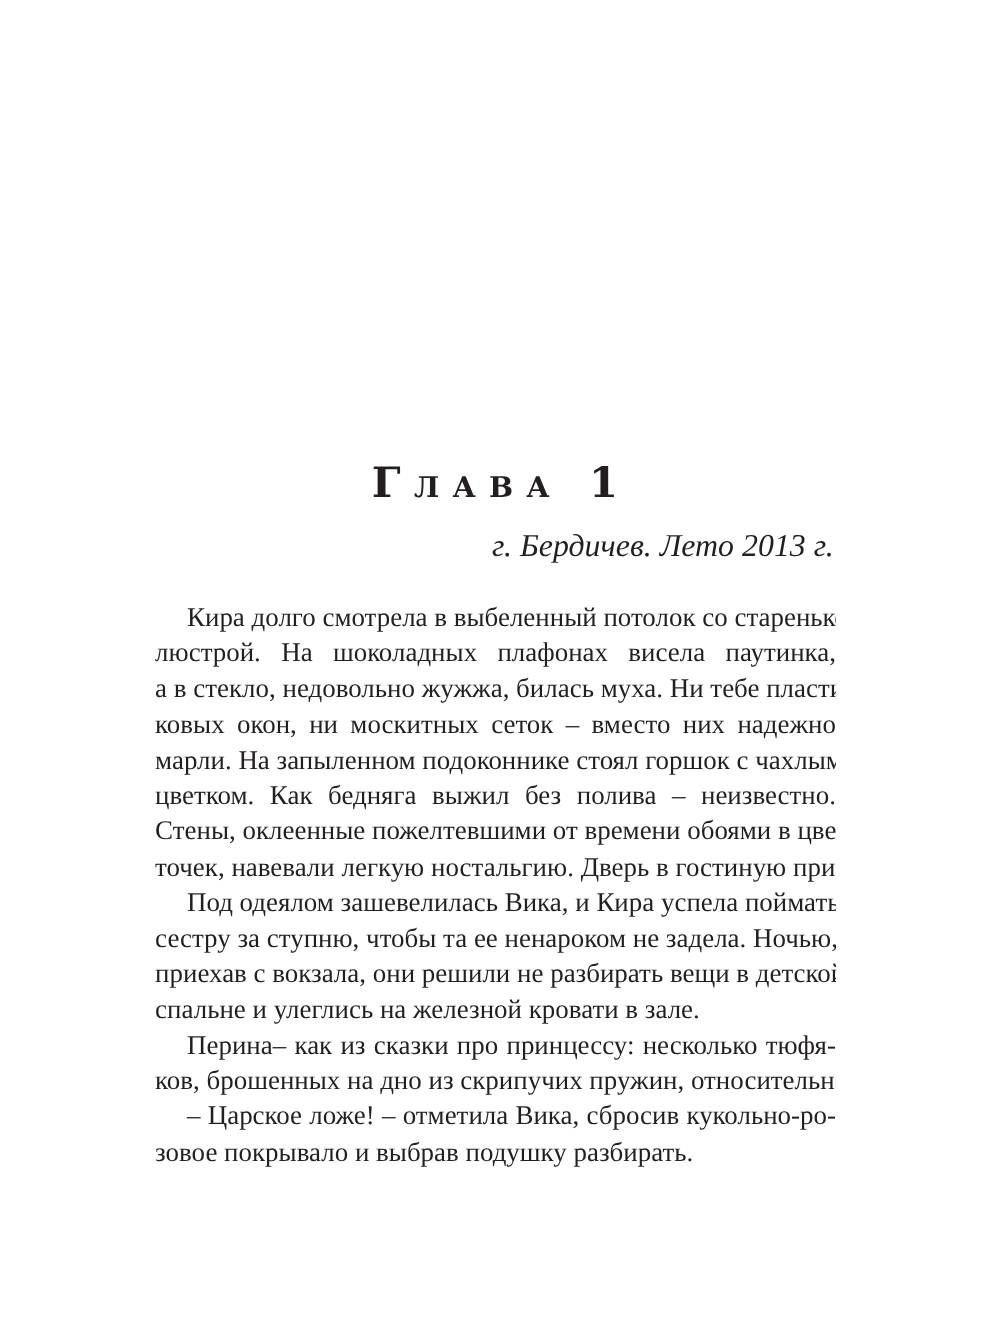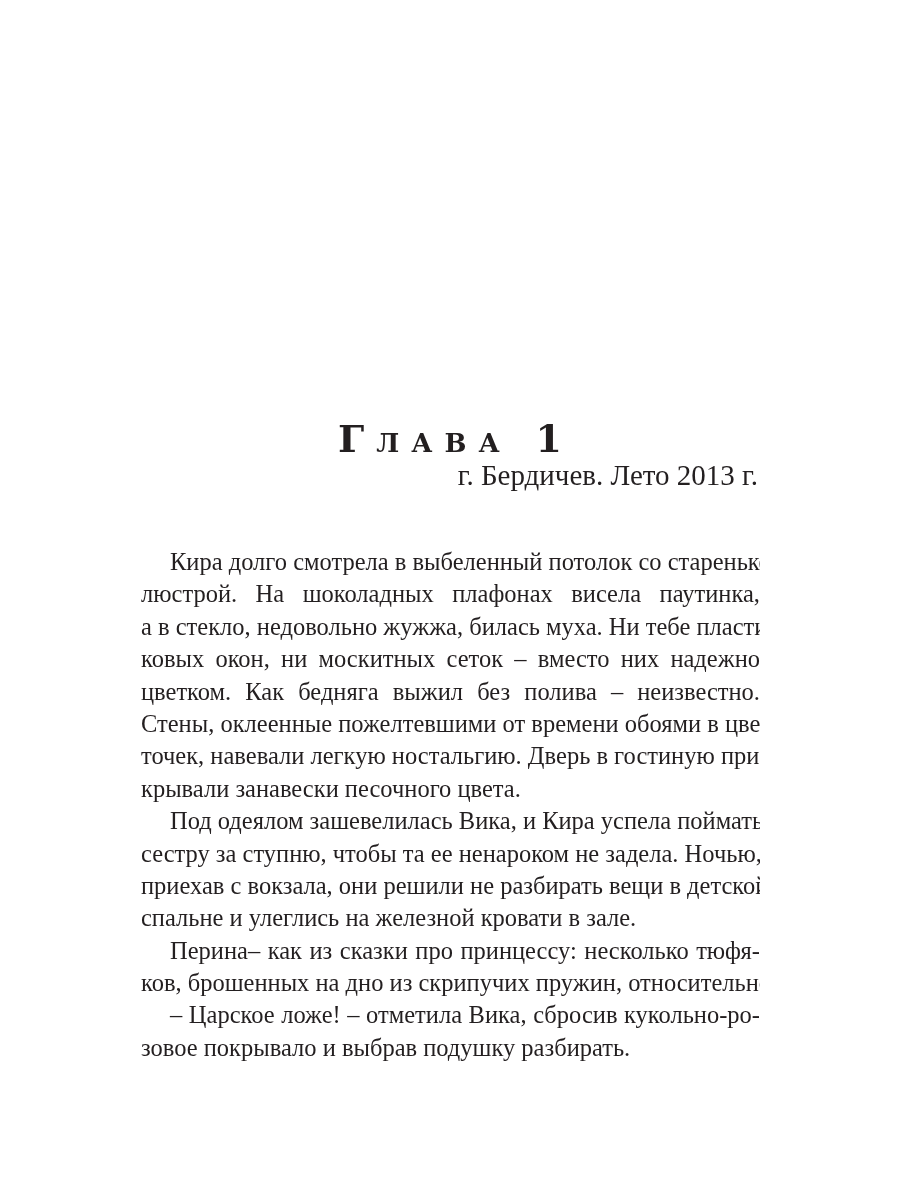--- a/index.html
+++ b/index.html
@@ -8,22 +8,22 @@
   .chapter-title {
     position: absolute; left: 0; width: 900px; top: 416px;
     text-align: center;
     font-family: "DejaVu Serif", serif;
     font-size: 34px; letter-spacing: 12px; font-weight: bold; color: #231f20;
     padding-left: 12px; box-sizing: border-box;
   }
   .chapter-title .big { font-size: 38px; }
   .chapter-title .small { font-size: 26px; }
   .epigraph {
-    position: absolute; right: 142px; top: 459px;
-    font-family: "Liberation Serif", serif; 
+    position: absolute; right: 142px; top: 480px;
+    font-family: "Liberation Serif", serif; font-style: italic;
     font-size: 29px; color: #231f20; white-space: nowrap;
   }
   .body-text {
     position: absolute; left: 141px; top: 546px; width: 619px;
     font-family: "Liberation Serif", serif; font-size: 24.5px;
     color: #231f20;
   }
   .line {
     height: 32.4px; line-height: 32.4px; white-space: nowrap;
     text-align: justify; text-align-last: justify; overflow: hidden;
@@ -42,24 +42,24 @@
   </div>
 
   <div class="epigraph">г. Бердичев. Лето 2013 г.</div>
 
   <div class="body-text">
 
     <div class="line indent">Кира долго смотрела в выбеленный потолок со старенькой</div>
     <div class="line">люстрой. На шоколадных плафонах висела паутинка,</div>
     <div class="line">а в стекло, недовольно жужжа, билась муха. Ни тебе пласти-</div>
     <div class="line">ковых окон, ни москитных сеток – вместо них надежно</div>
+    <div class="line">марли. На запыленном подоконнике стоял горшок с чахлым</div>
     <div class="line">цветком. Как бедняга выжил без полива – неизвестно.</div>
     <div class="line">Стены, оклеенные пожелтевшими от времени обоями в цве-</div>
     <div class="line">точек, навевали легкую ностальгию. Дверь в гостиную при-</div>
-    <div class="line last">крывали занавески песочного цвета.</div>
 
     <div class="line indent">Под одеялом зашевелилась Вика, и Кира успела поймать</div>
     <div class="line">сестру за ступню, чтобы та ее ненароком не задела. Ночью,</div>
     <div class="line">приехав с вокзала, они решили не разбирать вещи в детской</div>
     <div class="line last">спальне и улеглись на железной кровати в зале.</div>
 
     <div class="line indent">Перина– как из сказки про принцессу: несколько тюфя-</div>
     <div class="line">ков, брошенных на дно из скрипучих пружин, относительно</div>
 
     <div class="line indent">– Царское ложе! – отметила Вика, сбросив кукольно-ро-</div>

